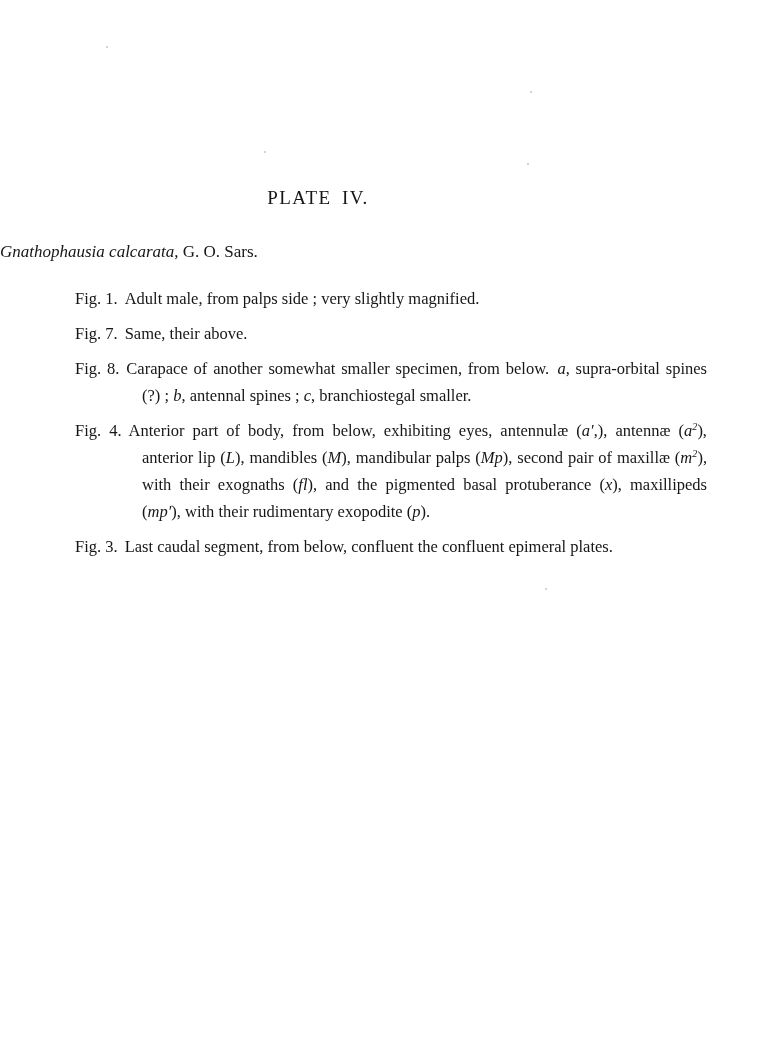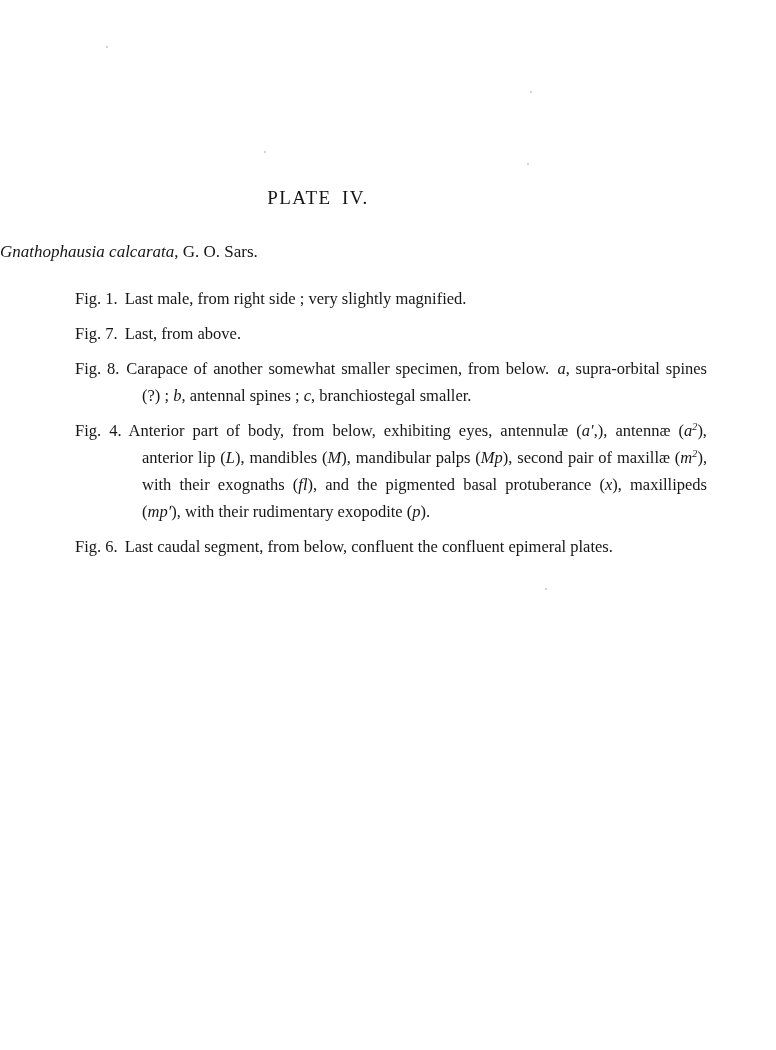--- a/index.html
+++ b/index.html
@@ -81,33 +81,33 @@
 <body>
 
 <div class="page">
 
   <div class="plate-title">PLATE IV.</div>
 
   <div class="plate-subtitle"><span class="it">Gnathophausia calcarata</span><span>, G. O. Sars.</span></div>
 
   <div class="figure-list">
       <p class="figure-entry">
-    <span class="figure-label">Fig. 1.</span><span class="figure-text"><span>Last male, from right side ; very slightly magnified.</span></span>
+    <span class="figure-label">Fig. 1.</span><span class="figure-text"><span>Adult male, from palps side ; very slightly magnified.</span></span>
   </p>
       <p class="figure-entry">
-    <span class="figure-label">Fig. 7.</span><span class="figure-text"><span>Last, from above.</span></span>
+    <span class="figure-label">Fig. 7.</span><span class="figure-text"><span>Same, their above.</span></span>
   </p>
       <p class="figure-entry">
     <span class="figure-label">Fig. 8.</span><span class="figure-text"><span>Carapace of another somewhat smaller specimen, from below. </span><span class="it">a</span><span>, supra-orbital spines (?) ; </span><span class="it">b</span><span>, antennal spines ; </span><span class="it">c</span><span>, branchiostegal smaller.</span></span>
   </p>
       <p class="figure-entry">
     <span class="figure-label">Fig. 4.</span><span class="figure-text"><span>Anterior part of body, from below, exhibiting eyes, antennulæ (</span><span class="it">a′</span><span>,), antennæ (</span><span class="it">a</span><sup class="it sp">2</sup><span>), anterior lip (</span><span class="it">L</span><span>), mandibles (</span><span class="it">M</span><span>), mandibular palps (</span><span class="it">Mp</span><span>), second pair of maxillæ (</span><span class="it">m</span><sup class="it sp">2</sup><span>), with their exognaths (</span><span class="it">fl</span><span>), and the pigmented basal protuber­ance (</span><span class="it">x</span><span>), maxillipeds (</span><span class="it">mp′</span><span>), with their rudimentary exopodite (</span><span class="it">p</span><span>).</span></span>
   </p>
       <p class="figure-entry">
-    <span class="figure-label">Fig. 6.</span><span class="figure-text"><span>Last caudal segment, from below, confluent the confluent epimeral plates.</span></span>
+    <span class="figure-label">Fig. 3.</span><span class="figure-text"><span>Last caudal segment, from below, confluent the confluent epimeral plates.</span></span>
   </p>
     </div>
 
   <div class="speck s1"></div>
   <div class="speck s2"></div>
   <div class="speck s3"></div>
   <div class="speck s4"></div>
   <div class="speck s5"></div>
 </div>
 

